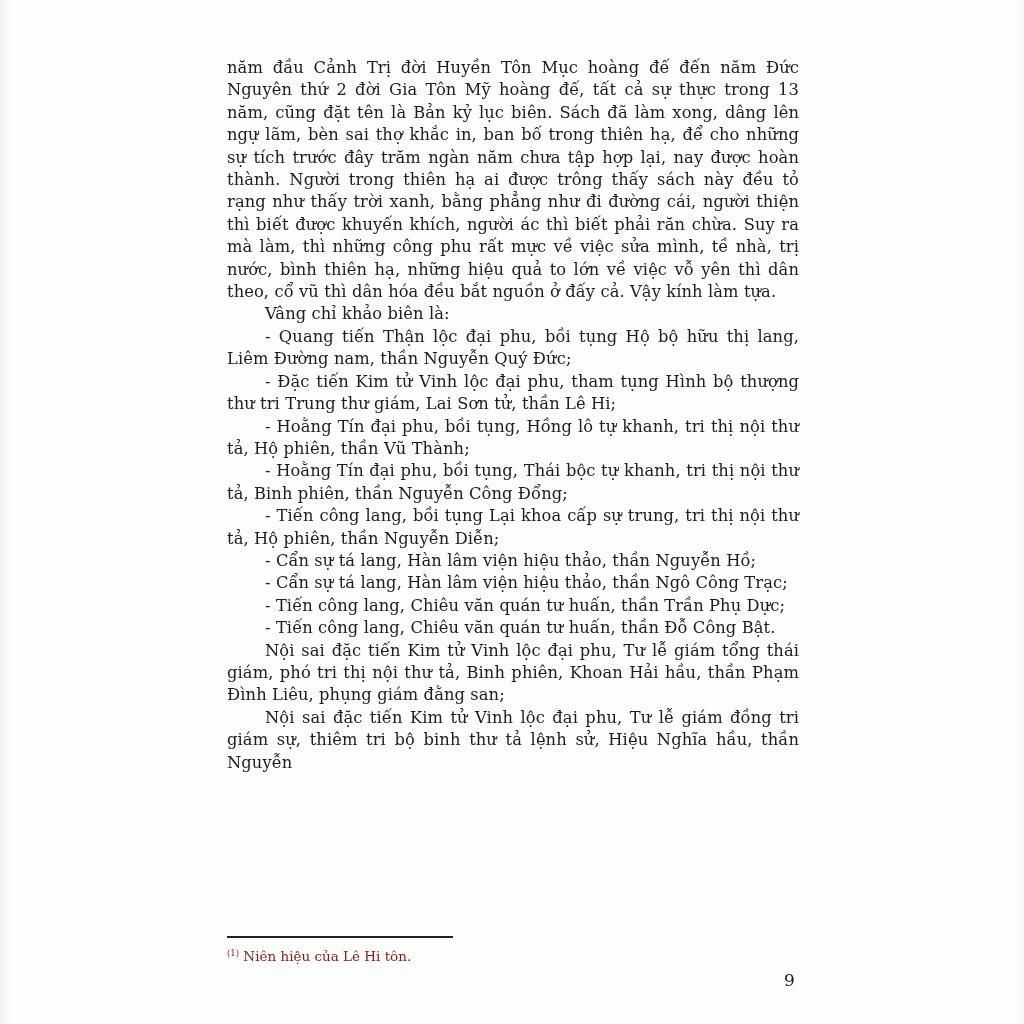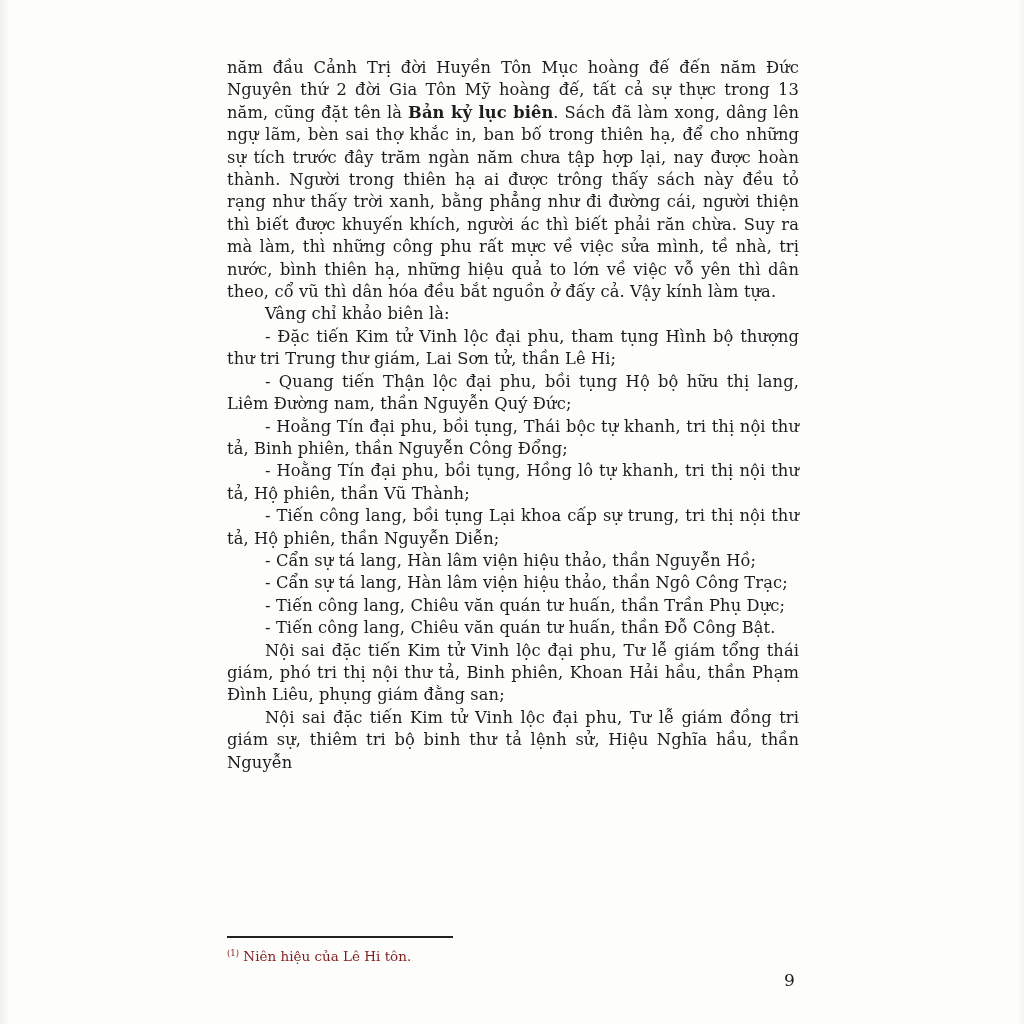--- a/index.html
+++ b/index.html
@@ -44,21 +44,21 @@
     letter-spacing: 0.1px;
   }
   .text-block p {
     margin: 0;
     padding: 0;
   }
   .indent {
     text-indent: 38px;
   }
   b.book-title {
-    font-weight: bold;
+    font-weight: normal;
   }
   sup.fn-ref {
     font-size: 9.5px;
     line-height: 0;
     vertical-align: 6px;
     letter-spacing: 0;
   }
   .footnote-block {
     position: absolute;
     left: 227px;
@@ -94,24 +94,24 @@
 
 <div class="page">
 
   <div class="text-block">
 
     <p><span>năm đầu Cảnh Trị đời Huyền Tôn Mục hoàng đế đến năm Đức Nguyên thứ 2 đời Gia Tôn Mỹ hoàng đế, tất cả sự thực trong 13 năm, cũng đặt tên là </span><b class="book-title">Bản kỷ lục biên</b><span>. Sách đã làm xong, dâng lên ngự lãm, bèn sai thợ khắc in, ban bố trong thiên hạ, để cho những sự tích trước đây trăm ngàn năm chưa tập hợp lại, nay được hoàn thành. Người trong thiên hạ ai được trông thấy sách này đều tỏ rạng như thấy trời xanh, bằng phẳng như đi đường cái, người thiện thì biết được khuyến khích, người ác thì biết phải răn chừa. Suy ra mà làm, thì những công phu rất mực về việc sửa mình, tề nhà, trị nước, bình thiên hạ, những hiệu quả to lớn về việc vỗ yên thì dân theo, cổ vũ thì dân hóa đều bắt nguồn ở đấy cả. Vậy kính làm tựa.</span></p>
 
 
     <p class="indent">Vâng chỉ khảo biên là:</p>
 
+    <p class="indent">- Quang tiến Thận lộc đại phu, bồi tụng Hộ bộ hữu thị lang, Liêm Đường nam, thần Nguyễn Quý Đức;</p>
     <p class="indent">- Đặc tiến Kim tử Vinh lộc đại phu, tham tụng Hình bộ thượng thư tri Trung thư giám, Lai Sơn tử, thần Lê Hi;</p>
-    <p class="indent">- Quang tiến Thận lộc đại phu, bồi tụng Hộ bộ hữu thị lang, Liêm Đường nam, thần Nguyễn Quý Đức;</p>
+    <p class="indent">- Hoằng Tín đại phu, bồi tụng, Hồng lô tự khanh, tri thị nội thư tả, Hộ phiên, thần Vũ Thành;</p>
     <p class="indent">- Hoằng Tín đại phu, bồi tụng, Thái bộc tự khanh, tri thị nội thư tả, Binh phiên, thần Nguyễn Công Đổng;</p>
-    <p class="indent">- Hoằng Tín đại phu, bồi tụng, Hồng lô tự khanh, tri thị nội thư tả, Hộ phiên, thần Vũ Thành;</p>
     <p class="indent">- Tiến công lang, bồi tụng Lại khoa cấp sự trung, tri thị nội thư tả, Hộ phiên, thần Nguyễn Diễn;</p>
     <p class="indent">- Cẩn sự tá lang, Hàn lâm viện hiệu thảo, thần Nguyễn Hồ;</p>
     <p class="indent">- Cẩn sự tá lang, Hàn lâm viện hiệu thảo, thần Ngô Công Trạc;</p>
     <p class="indent">- Tiến công lang, Chiêu văn quán tư huấn, thần Trần Phụ Dực;</p>
     <p class="indent">- Tiến công lang, Chiêu văn quán tư huấn, thần Đỗ Công Bật.</p>
 
     <p class="indent">Nội sai đặc tiến Kim tử Vinh lộc đại phu, Tư lễ giám tổng thái giám, phó tri thị nội thư tả, Binh phiên, Khoan Hải hầu, thần Phạm Đình Liêu, phụng giám đằng san;</p>
 
     <p class="indent">Nội sai đặc tiến Kim tử Vinh lộc đại phu, Tư lễ giám đồng tri giám sự, thiêm tri bộ binh thư tả lệnh sử, Hiệu Nghĩa hầu, thần Nguyễn</p>
 

